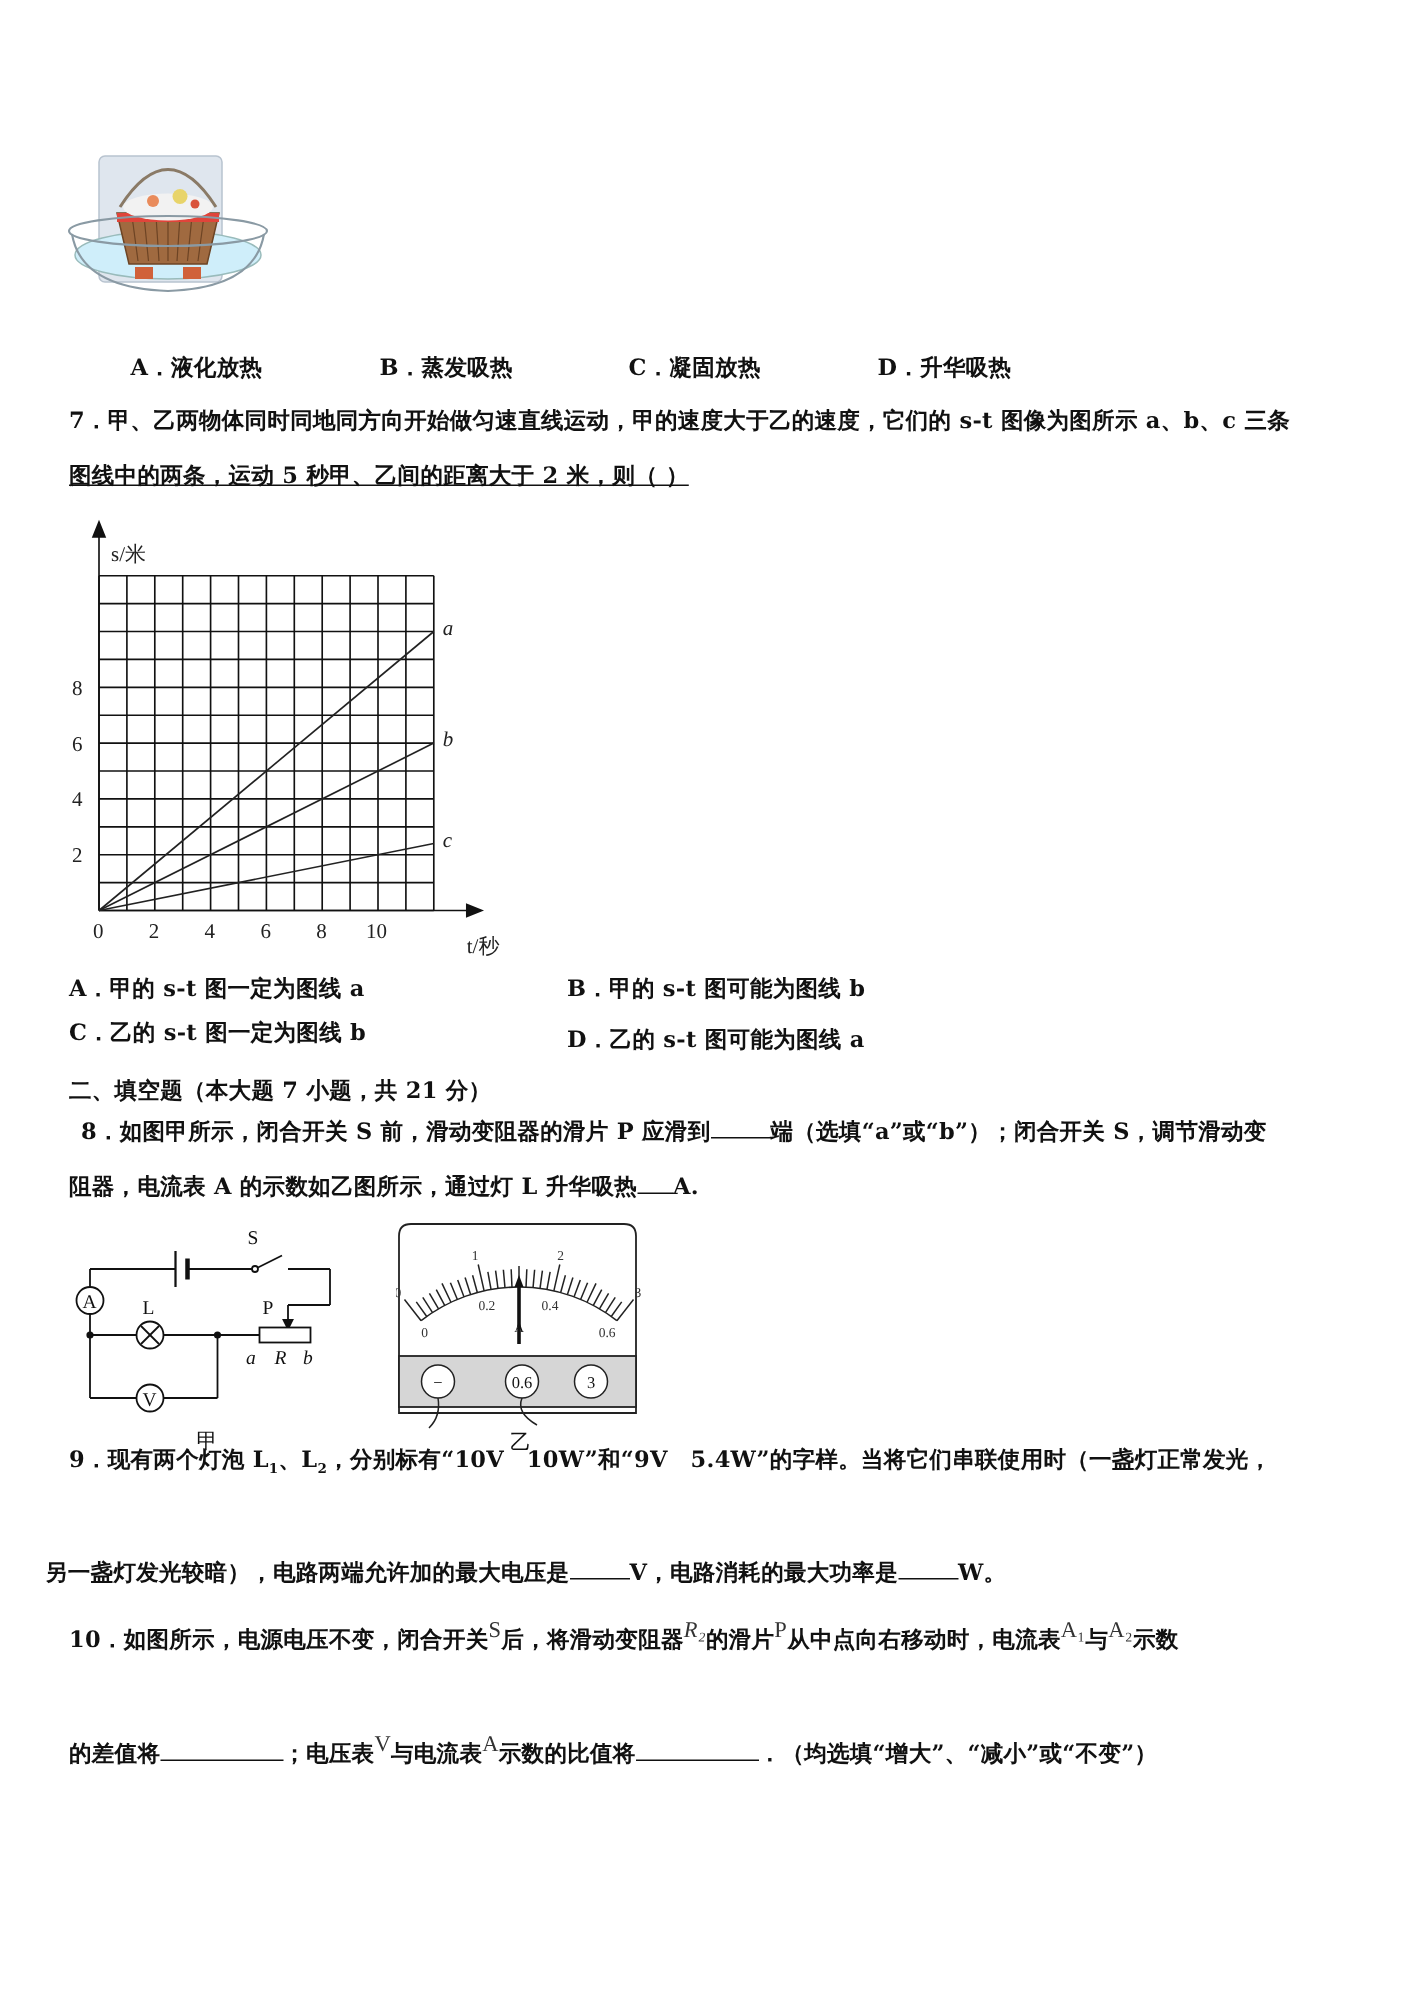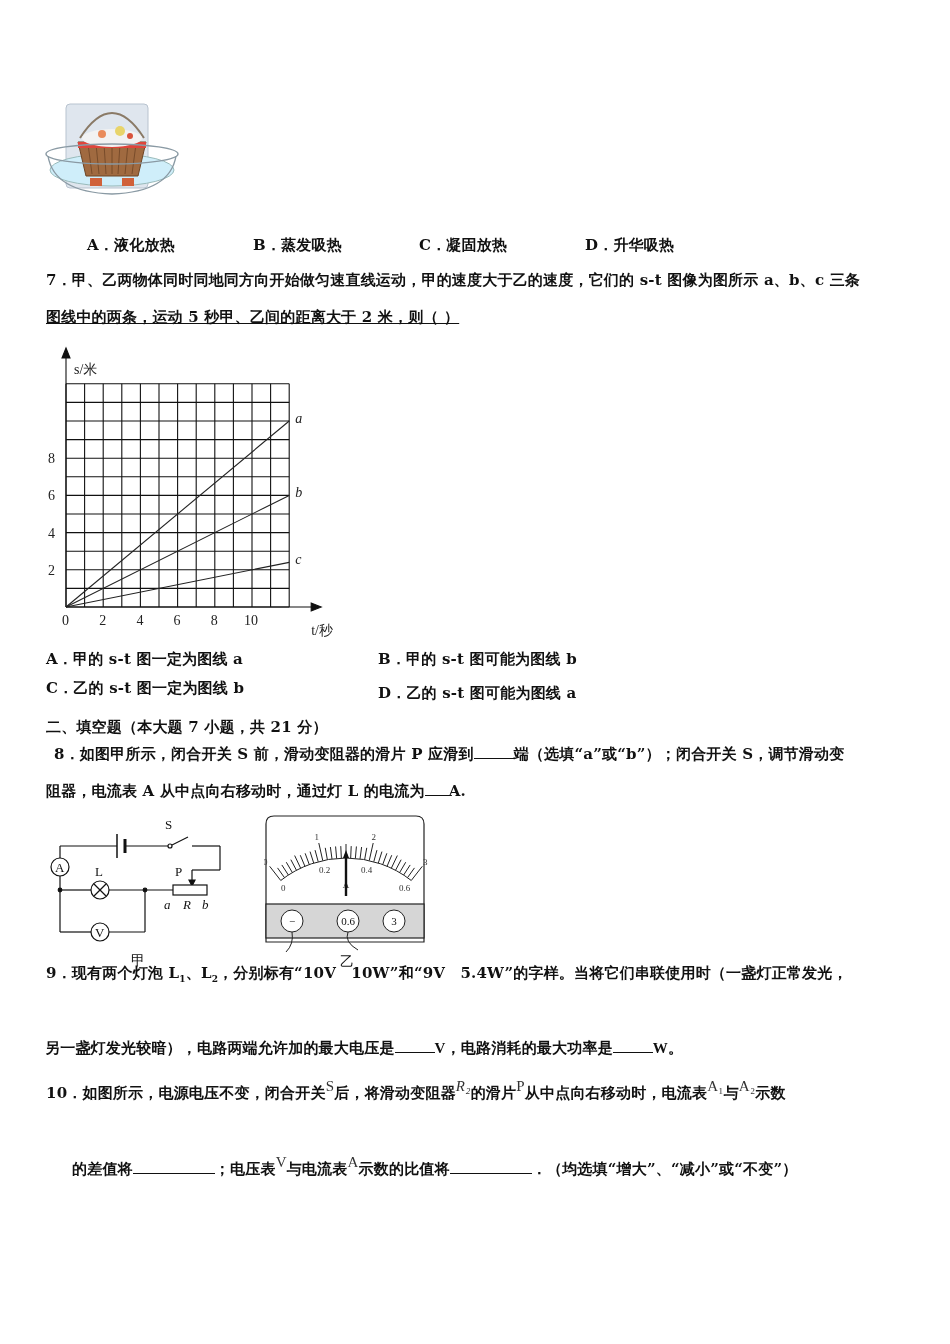--- a/index.html
+++ b/index.html
@@ -112,21 +112,21 @@
 <div class="abs txt" style="left:378px;top:650px;">B．甲的 s-t 图可能为图线 b</div>
 <div class="abs txt" style="left:46px;top:679px;">C．乙的 s-t 图一定为图线 b</div>
 <div class="abs txt" style="left:378px;top:684px;">D．乙的 s-t 图可能为图线 a</div>
 
 <div class="abs txt" style="left:46px;top:718px;">二、填空题（本大题 7 小题，共 21 分）</div>
 
 <div class="abs txt" style="left:28px;top:744px;margin-left:26px;">
   <span>8．如图甲所示，闭合开关 S 前，滑动变阻器的滑片 P 应滑到</span><span class="blank" style="width:40px;"></span><span>端（选填“a”或“b”）；闭合开关 S，调节滑动变</span>
 </div>
 <div class="abs txt" style="left:46px;top:781px;">
-  <span>阻器，电流表 A 从中点向右移动时，通过灯 L 的电流为</span><span class="blank" style="width:24px;"></span><span>A.</span>
+  <span>阻器，电流表 A 的示数如乙图所示，通过灯 L 升华吸热</span><span class="blank" style="width:24px;"></span><span>A.</span>
 </div>
 
 <div class="abs" style="left:44px;top:812px;width:190px;height:160px;">
   <svg width="190" height="160" viewBox="0 0 190 160" font-size="13" fill="none" stroke="#111" stroke-width="1.2">
 
     <line x1="16" y1="34" x2="73" y2="34"></line>
     <line x1="73" y1="22" x2="73" y2="46" stroke-width="1.5"></line>
     <line x1="81" y1="27" x2="81" y2="41" stroke-width="3"></line>
     <line x1="81" y1="34" x2="124" y2="34"></line>
     <circle cx="126" cy="34" r="2"></circle>
@@ -229,22 +229,22 @@
     </g>
     <path d="M28 118 Q30 130 22 138" fill="none" stroke="#222" stroke-width="1"></path>
     <path d="M84 118 Q80 128 94 136" fill="none" stroke="#222" stroke-width="1"></path>
   </svg>
 </div>
 <div class="abs" style="left:340px;top:953px;font-size:14px;">乙</div>
 
 <div class="abs txt" style="left:46px;top:964px;">
   <span>9．现有两个灯泡 L</span><sub style="font-size:9px;">1</sub><span>、L</span><sub style="font-size:9px;">2</sub><span>，分别标有“10V　10W”和“9V　5.4W”的字样。当将它们串联使用时（一盏灯正常发光，</span>
 </div>
-<div class="abs txt" style="left:45px;top:1038px;font-family:Liberation Serif, serif;">
+<div class="abs txt" style="left:30px;top:1038px;">
   <span>另一盏灯发光较暗），电路两端允许加的最大电压是</span><span class="blank" style="width:40px;"></span><span>V，电路消耗的最大功率是</span><span class="blank" style="width:40px;"></span><span>W。</span>
 </div>
 
 <div class="abs txt" style="left:46px;top:1084px;">
   <span>10．如图所示，电源电压不变，闭合开关</span><span class="sup">S</span><span>后，将滑动变阻器</span><span class="sup" style="font-style:italic;">R₂</span><span>的滑片</span><span class="sup">P</span><span>从中点向右移动时，电流表</span><span class="sup">A₁</span><span>与</span><span class="sup">A₂</span><span>示数</span>
 </div>
-<div class="abs txt" style="left:46px;top:1159px;margin-left:26px;">
+<div class="abs txt" style="left:46px;top:1159px;">
   <span>的差值将</span><span class="blank" style="width:82px;"></span><span>；电压表</span><span class="sup">V</span><span>与电流表</span><span class="sup">A</span><span>示数的比值将</span><span class="blank" style="width:82px;"></span><span>．（均选填“增大”、“减小”或“不变”）</span>
 </div>
 
 </body></html>

